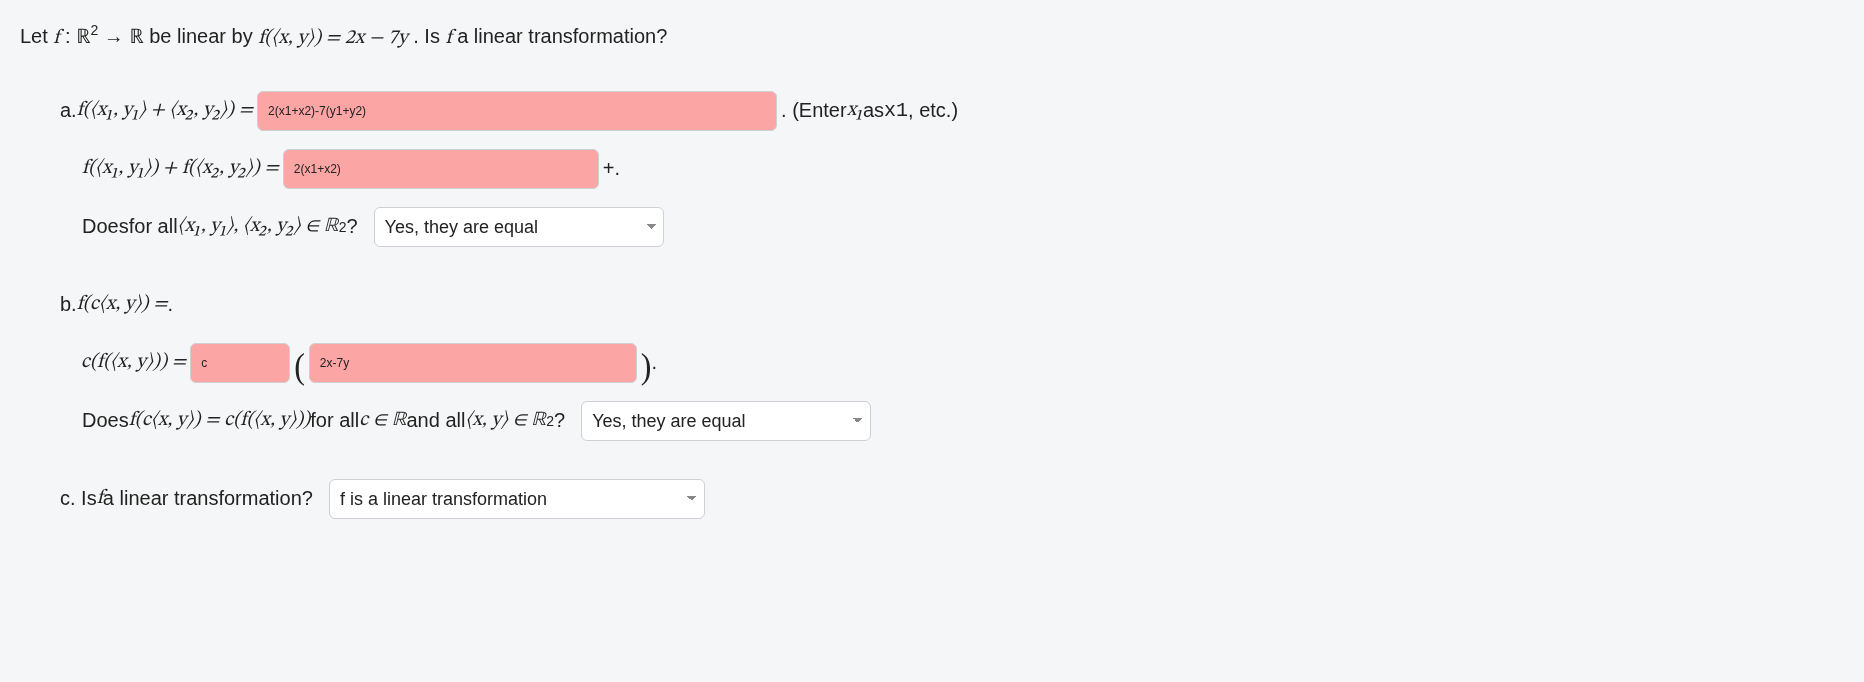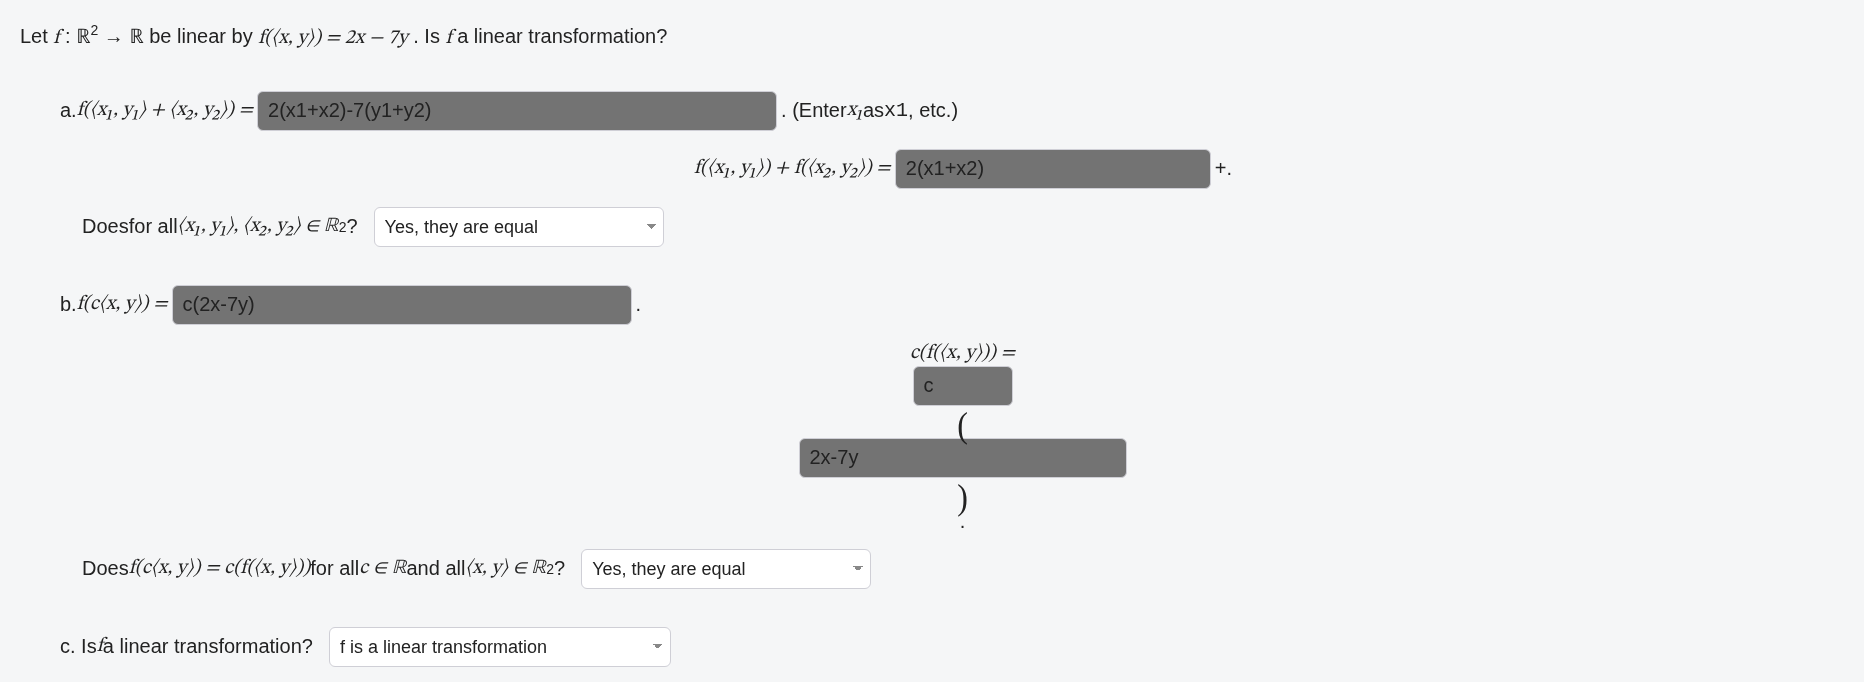--- a/index.html
+++ b/index.html
@@ -38,23 +38,23 @@
   }
   .bb {
     font-family: "Cambria Math", Georgia, serif;
     font-weight: normal;
     font-style: normal;
   }
   input[type="text"] {
     height: 40px;
     border: 1px solid #cfcfd6;
     border-radius: 6px;
-    background: #737373;
+    background: #fca5a5;
     padding: 0 10px;
-    font-size: 20px;
+    font-size: 12px;
     font-family: Arial, sans-serif;
     color: #222;
     margin: 0 4px;
     box-sizing: border-box;
   }
   select {
     height: 40px;
     border: 1px solid #cfcfd6;
     border-radius: 6px;
     background: #fff;
@@ -70,21 +70,21 @@
     background-size: 5px 5px, 5px 5px;
     background-repeat: no-repeat;
   }
   .w-wide { width: 520px; }
   .w-med { width: 316px; }
   .w-med2 { width: 280px; }
   .w-b { width: 460px; }
   .w-sm { width: 100px; }
   .w-med3 { width: 328px; }
   .sel-wide { width: 290px; }
-  .sel-c { width: 342px; }
+  .sel-c { width: 376px; }
   .paren {
     font-family: "Cambria Math", Georgia, serif;
     font-size: 32px;
     line-height: 1;
     display: inline-block;
     transform: scaleY(1.15);
     position: relative;
     top: 2px;
   }
   .mono { font-family: "Courier New", monospace; font-style: normal; }
@@ -110,21 +110,21 @@
   <div class="line">
     <span>a. </span>
     <span class="math">f(⟨x₁, y₁⟩ + ⟨x₂, y₂⟩) = </span>
     <input type="text" class="w-wide" value="2(x1+x2)-7(y1+y2)" style="">
     <span>. (Enter </span>
     <span class="math">x₁</span>
     <span> as </span>
     <span class="mono">x1</span>
     <span>, etc.)</span>
   </div>
-  <div class="line" style="margin-left:22px;justify-content:center;">
+  <div class="line" style="margin-left:22px;">
     <span class="math">f(⟨x₁, y₁⟩) + f(⟨x₂, y₂⟩) = </span>
     <input type="text" class="w-med" value="2(x1+x2)" style="">
     <span> + </span>
     <span>.</span>
   </div>
   <div class="line" style="margin-left:22px;">
     <span>Does </span>
     <span> for all </span>
     <span class="math">⟨x₁, y₁⟩, ⟨x₂, y₂⟩ ∈ ℝ</span>
       <span class="sup">2</span>
@@ -132,24 +132,23 @@
     <select class="sel-wide">
       <option>Yes, they are equal</option>
     </select>
   </div>
 </div>
 
 <div class="section">
   <div class="line">
     <span>b. </span>
     <span class="math">f(c⟨x, y⟩) = </span>
-    <input type="text" class="w-b" value="c(2x-7y)" style="">
     <span>.</span>
   </div>
-  <div class="line" style="margin-left:21px;flex-direction:column;">
+  <div class="line" style="margin-left:21px;">
     <span class="math">c(f(⟨x, y⟩)) = </span>
     <input type="text" class="w-sm" value="c" style="">
     <span class="paren">(</span>
     <input type="text" class="w-med3" value="2x-7y" style="">
     <span class="paren">)</span>
     <span>.</span>
   </div>
   <div class="line" style="margin-left:22px;">
     <span>Does </span>
     <span class="math">f(c⟨x, y⟩) = c(f(⟨x, y⟩))</span>

